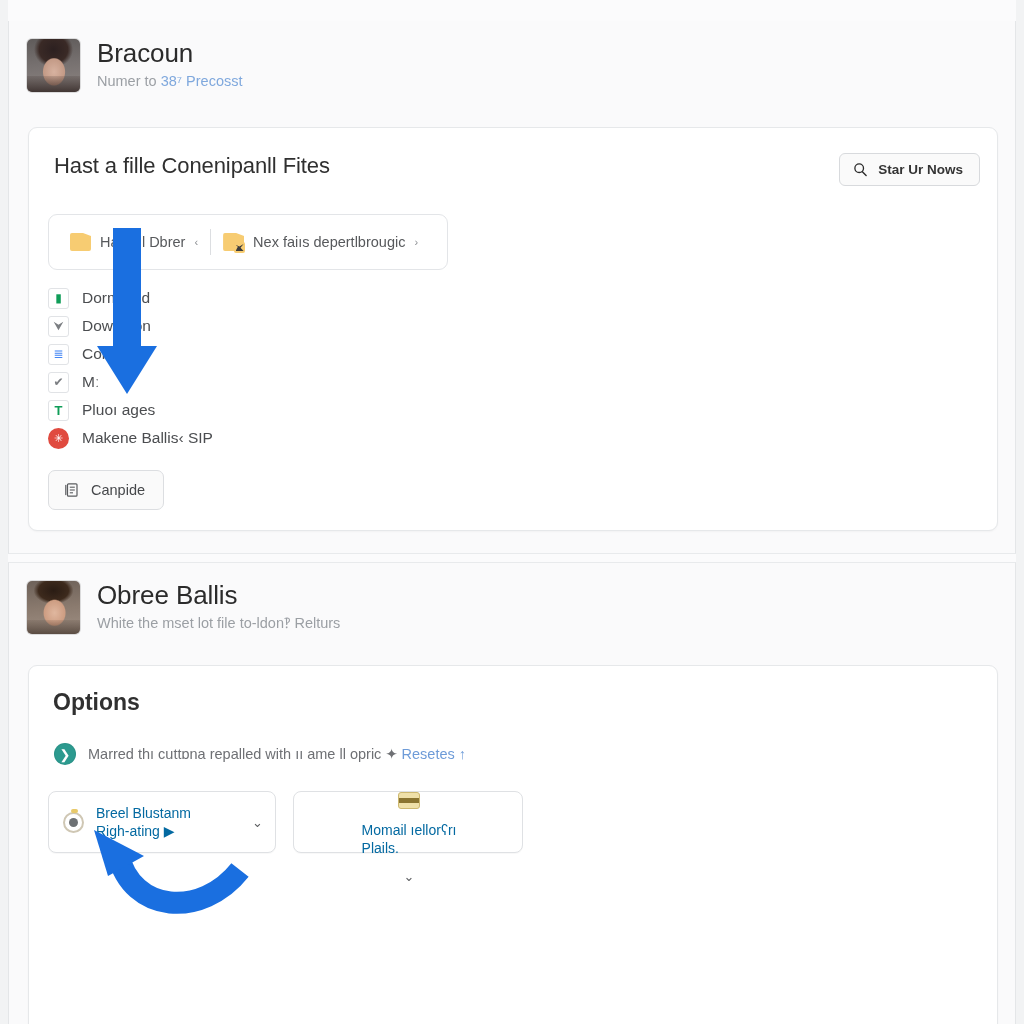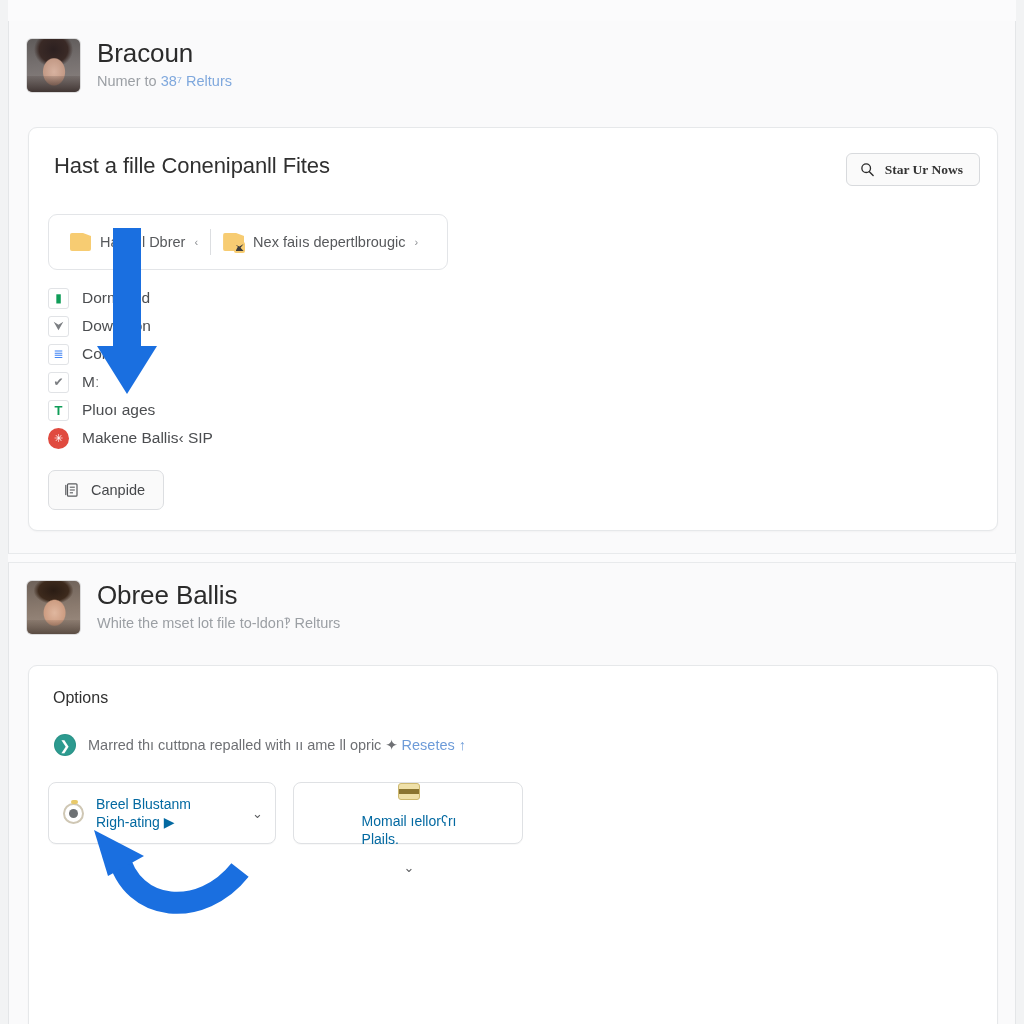--- a/index.html
+++ b/index.html
@@ -121,21 +121,20 @@
     gap: 10px;
     height: 33px;
     padding: 0 16px 0 13px;
     background: #fafafa;
     border: 1px solid #d8dadd;
     border-radius: 6px;
     font-size: 13.5px;
     color: #343434;
     font-weight: 700;
     white-space: nowrap;
-    font-family: Liberation Serif, serif;
   }
 
   
   .crumbbox {
     margin: 28px 0 0 19px;
     width: 400px;
     height: 56px;
     border: 1px solid #e3e5e8;
     border-radius: 9px;
     display: flex;
@@ -232,24 +231,24 @@
     margin: 18px 0 0 19px;
     background: #fafafa;
     border: 1px solid #dcdee1;
     border-radius: 7px;
     font-size: 14.5px;
     color: #46484b;
   }
 
   
   .opt-title {
-    font-size: 16px;
+    font-size: 23px;
     color: #303030;
     padding: 23px 0 0 24px;
-    font-weight: 400;
+    font-weight: 700;
   }
   .opt-note {
     display: flex;
     align-items: center;
     gap: 12px;
     padding: 27px 0 0 25px;
     font-size: 14.5px;
     color: #6e7074;
     white-space: nowrap;
   }
@@ -356,21 +355,21 @@
 
   <div class="page-edge-l"></div>
   <div class="page-edge-r"></div>
 
   <div class="section" id="section-top">
 
     <div class="profile">
       <div class="avatar female"></div>
       <div class="profile-text">
         <div class="profile-name">Bracoun</div>
-        <div class="profile-sub"><span>Numer to </span><span class="link">38⁷ Relturs</span></div>
+        <div class="profile-sub"><span>Numer to </span><span class="link">38⁷ Precosst</span></div>
       </div>
     </div>
 
     <div class="card" id="card-top">
 
       <div class="card-head">
         <div class="card-title">Hast a fille Conenipanll Fites</div>
         <div class="btn-search">
           <svg width="15" height="15" viewBox="0 0 16 16">
             <circle cx="6.6" cy="6.6" r="4.6" fill="none" stroke="#2c2c2c" stroke-width="1.4"></circle>

